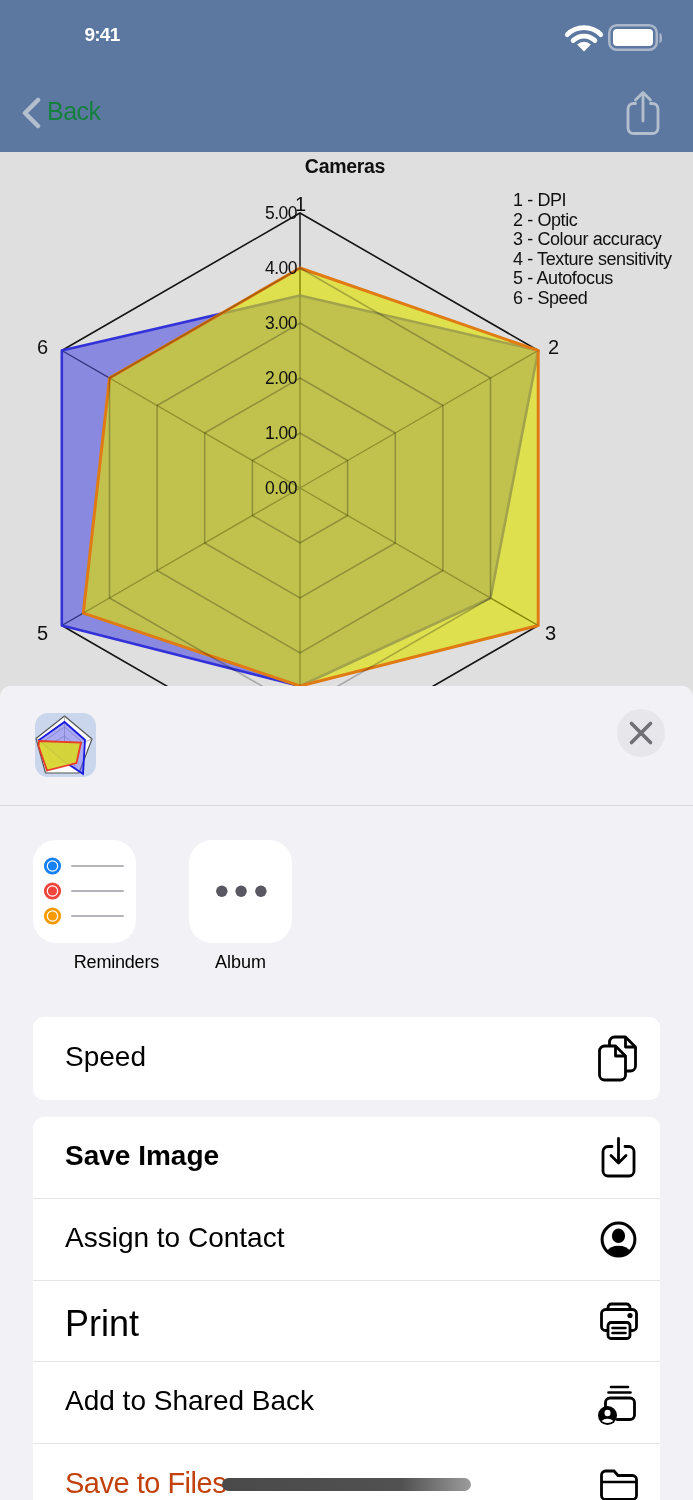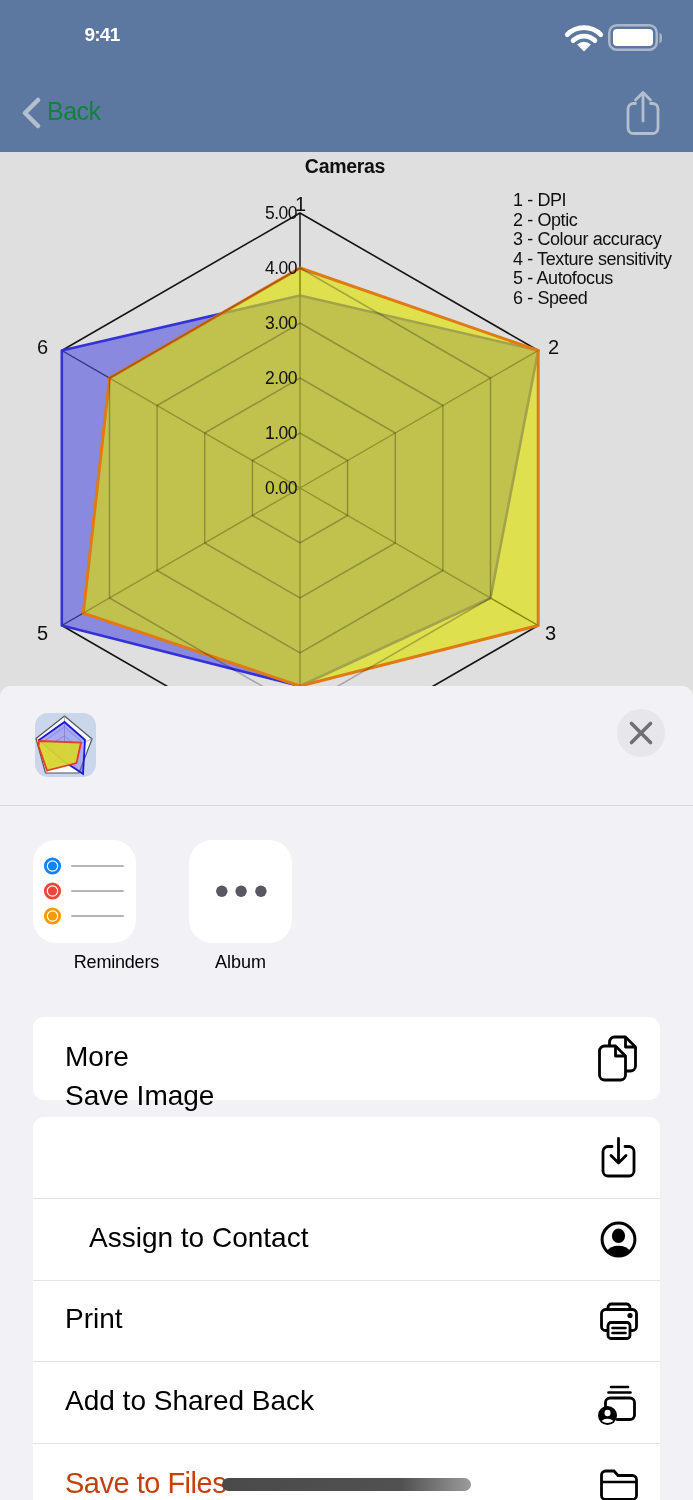--- a/index.html
+++ b/index.html
@@ -128,53 +128,53 @@
   <rect width="103" height="103" rx="23" fill="#ffffff"></rect>
   <circle cx="32.8" cy="51.2" r="5.7" fill="#595862"></circle>
   <circle cx="52.1" cy="51.2" r="5.7" fill="#595862"></circle>
   <circle cx="71.9" cy="51.2" r="5.7" fill="#595862"></circle>
 </svg>
 
 <div class="abs" style="left:166px;top:952px;width:149px;text-align:center;color:#000;font-size:18px;">Album</div>
 
 <div class="abs" style="left:33px;top:1017px;width:627px;height:83px;background:#ffffff;border-radius:11px;"></div>
 
-<div class="abs" style="left:65px;top:1041px;color:#000;font-size:28px;">More</div>
+<div class="abs" style="left:65px;top:1041px;color:#000;font-size:28px;">Speed</div>
 
 <svg class="abs" style="left:596px;top:1035px;" width="46" height="48" viewBox="0 0 46 48">
   <g stroke="#000" stroke-width="2.8" stroke-linejoin="round">
     <path d="M29.5 2 L39.5 12 V31 a5 5 0 0 1 -5 5 H18.5 a5 5 0 0 1 -5 -5 V7 a5 5 0 0 1 5 -5 Z" fill="#ffffff"></path>
     <path d="M29.5 2 V12 H39.5" fill="none"></path>
     <path d="M19.5 11 L29.5 21 V40 a5 5 0 0 1 -5 5 H8.5 a5 5 0 0 1 -5 -5 V16 a5 5 0 0 1 5 -5 Z" fill="#ffffff"></path>
     <path d="M19.5 11 V21 H29.5" fill="none"></path>
   </g>
 </svg>
 
 <div class="abs" style="left:33px;top:1117px;width:627px;height:383px;background:#ffffff;border-radius:11px 11px 0 0;"></div>
 
-<div class="abs" style="left:65px;top:1080px;color:#000;font-size:28px;">Save Image</div>
+<div class="abs" style="left:65px;top:1140px;color:#000;font-size:28px;font-weight:bold;">Save Image</div>
 
 <svg class="abs" style="left:598px;top:1134px;" width="42" height="46" viewBox="0 0 42 46">
   <path d="M14 12.5 H10 a5 5 0 0 0 -5 5 V37 a5 5 0 0 0 5 5 h21 a5 5 0 0 0 5 -5 V17.5 a5 5 0 0 0 -5 -5 h-4" fill="none" stroke="#000" stroke-width="2.8" stroke-linecap="round"></path>
   <path d="M20.5 4.5 V29 M13 21.5 l7.5 7.5 7.5 -7.5" fill="none" stroke="#000" stroke-width="2.8" stroke-linecap="round" stroke-linejoin="round"></path>
 </svg>
 
 <div class="abs" style="left:33px;top:1198px;width:627px;height:1px;background:#e4e4e8;"></div>
 
-<div class="abs" style="left:65px;top:1222px;color:#000;font-size:28px;margin-left:24px;">Assign to Contact</div>
+<div class="abs" style="left:65px;top:1222px;color:#000;font-size:28px;">Assign to Contact</div>
 
 <svg class="abs" style="left:600px;top:1221px;" width="37" height="37" viewBox="0 0 37 37">
   <circle cx="18.5" cy="18.5" r="16.4" fill="none" stroke="#000" stroke-width="3"></circle>
   <ellipse cx="18.5" cy="14.8" rx="6.6" ry="7.2" fill="#000"></ellipse>
   <path d="M6.5 30.5 a13.5 10.5 0 0 1 24 0 a16.4 16.4 0 0 1 -24 0 Z" fill="#000"></path>
 </svg>
 
 <div class="abs" style="left:33px;top:1280px;width:627px;height:1px;background:#e4e4e8;"></div>
 
-<div class="abs" style="left:65px;top:1303px;color:#000;font-size:28px;">Print</div>
+<div class="abs" style="left:65px;top:1303px;color:#000;font-size:36px;">Print</div>
 
 <svg class="abs" style="left:598px;top:1300px;" width="42" height="42" viewBox="0 0 42 42">
   <path d="M10 9.5 V7.5 a3.5 3.5 0 0 1 3.5 -3.5 h15 a3.5 3.5 0 0 1 3.5 3.5 v2" fill="none" stroke="#000" stroke-width="2.8"></path>
   <rect x="3.5" y="9.5" width="35" height="21" rx="4" fill="none" stroke="#000" stroke-width="2.8"></rect>
   <circle cx="32" cy="15.5" r="2.6" fill="#000"></circle>
   <rect x="10" y="22.5" width="22" height="16" rx="3" fill="#fff" stroke="#000" stroke-width="2.8"></rect>
   <path d="M14.5 28 h13 M14.5 33 h13" stroke="#000" stroke-width="2.6" stroke-linecap="round"></path>
 </svg>
 
 <div class="abs" style="left:33px;top:1361px;width:627px;height:1px;background:#e4e4e8;"></div>

